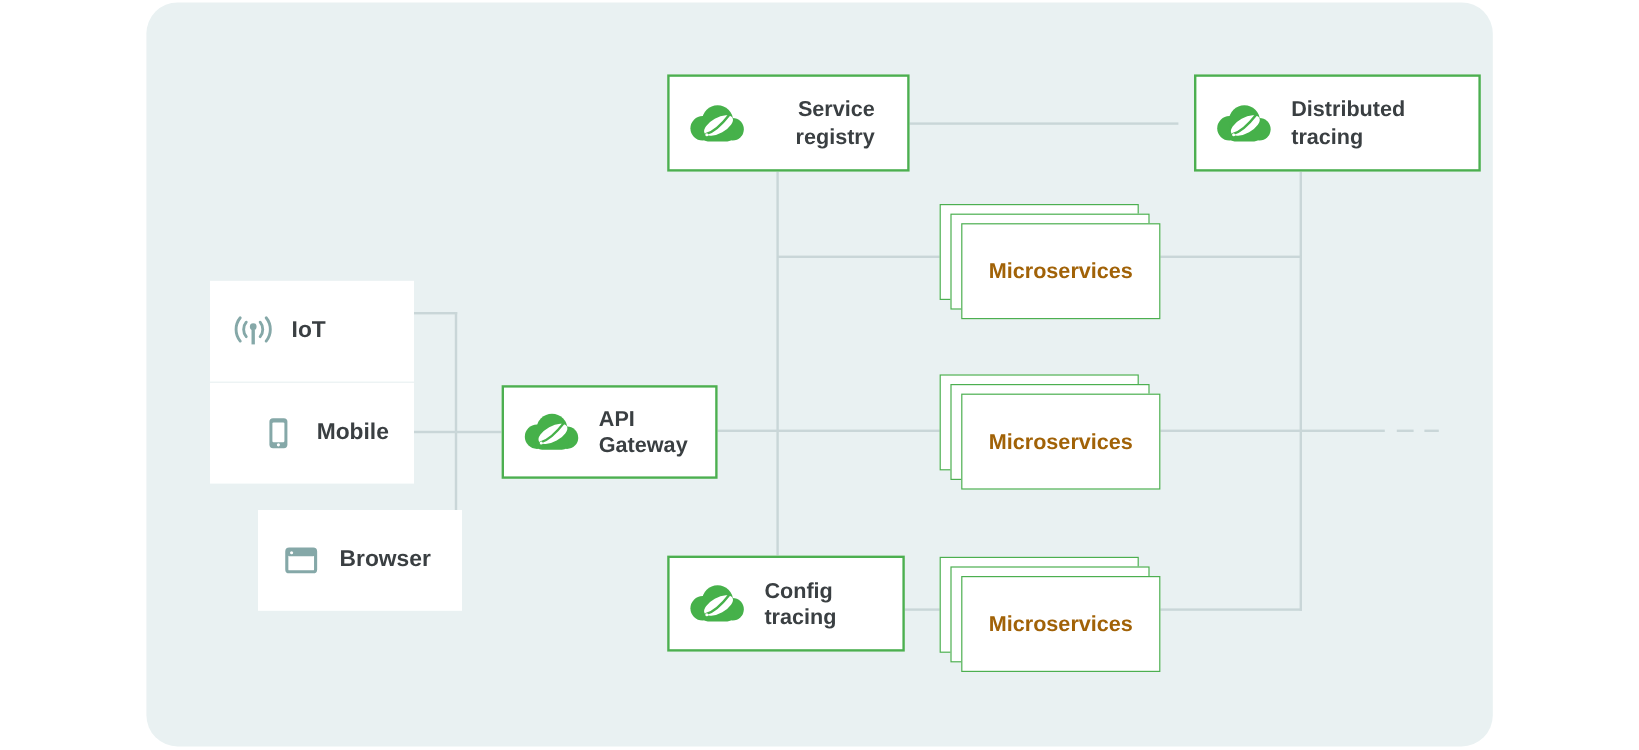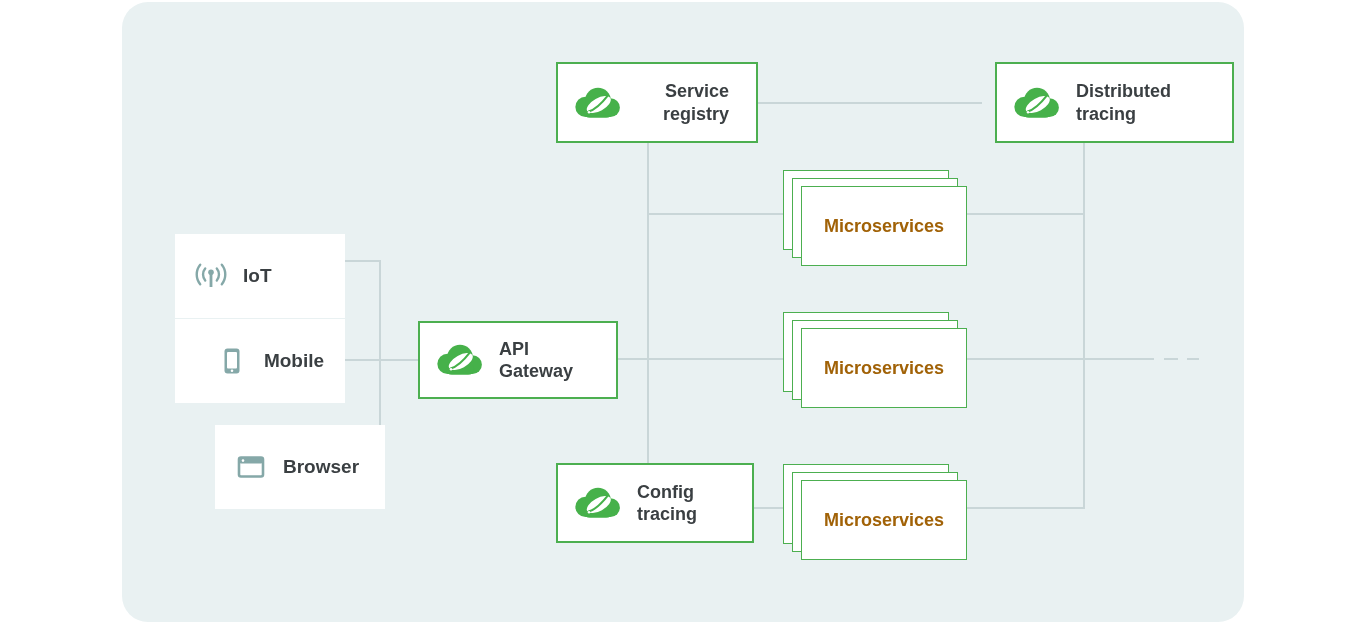--- a/index.html
+++ b/index.html
@@ -78,21 +78,21 @@
 
   <div class="client-box" style="top:425px;margin-left:40px;">
     <svg class="icon" width="34" height="34" viewBox="0 0 34 34">
       <rect x="5" y="7.5" width="24" height="19" rx="2" fill="none" stroke="#85a8a8" stroke-width="2.6"></rect>
       <rect x="5" y="7.5" width="24" height="6" rx="2" fill="#85a8a8"></rect>
       <circle cx="9" cy="10.6" r="1.3" fill="#ffffff"></circle>
     </svg>
     <span class="label">Browser</span>
   </div>
 
-  <div class="node" style="left:418px;top:321px;width:200px;height:78px;">
+  <div class="node" style="left:418px;top:321px;width:180px;height:78px;">
     <svg class="icon" width="50" height="36" viewBox="0 0 64 44">
       <g fill="#46b14a">
         <circle cx="16" cy="27" r="13"></circle>
         <circle cx="32" cy="19" r="16.5"></circle>
         <circle cx="48" cy="28" r="12"></circle>
         <rect x="14" y="26" width="36" height="15" rx="7.5"></rect>
       </g>
       <ellipse cx="33" cy="24" rx="17" ry="8.2" transform="rotate(-29 33 24)" fill="#ffffff"></ellipse>
       <path d="M20 33 Q31 30 45 12" stroke="#46b14a" stroke-width="2.6" fill="none" stroke-linecap="round"></path>
       <circle cx="20.5" cy="33.8" r="1.6" fill="#ffffff"></circle>

